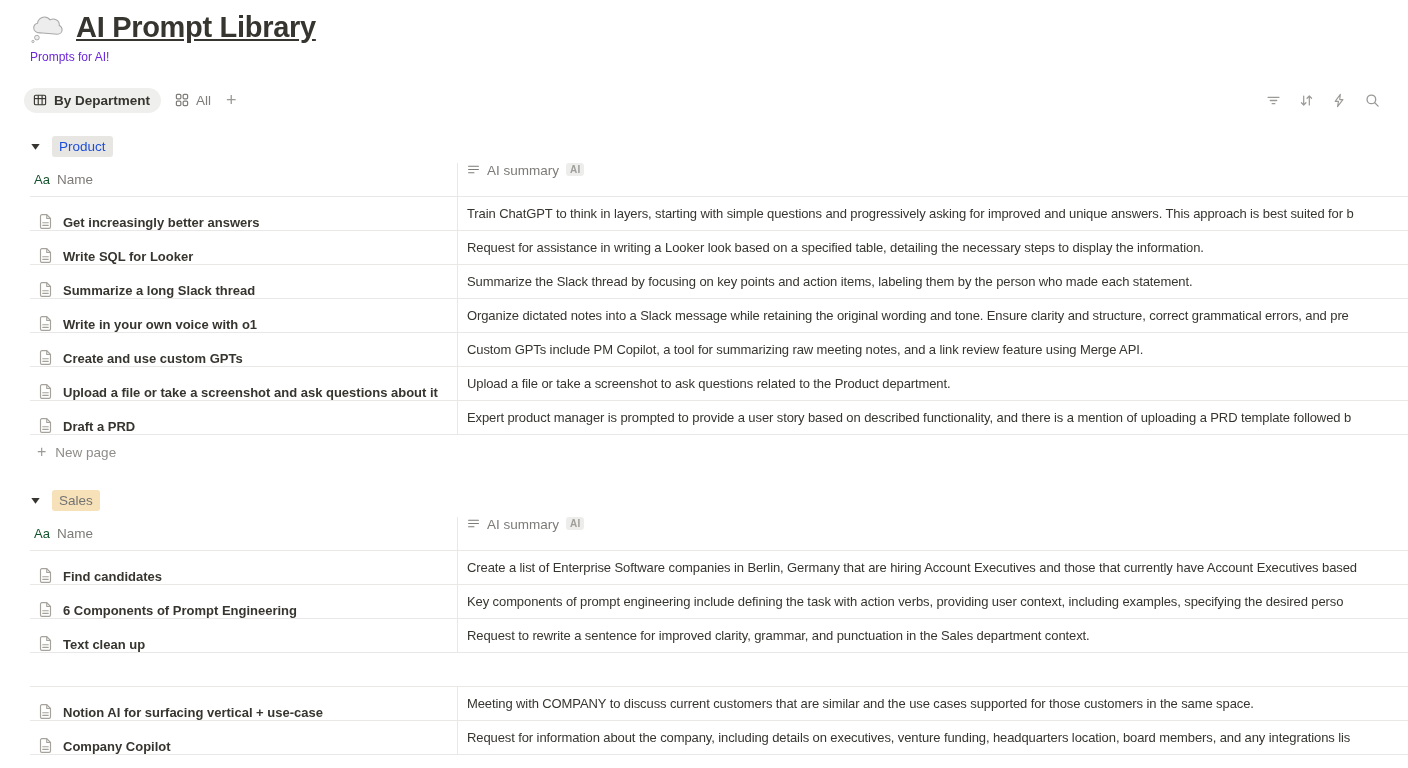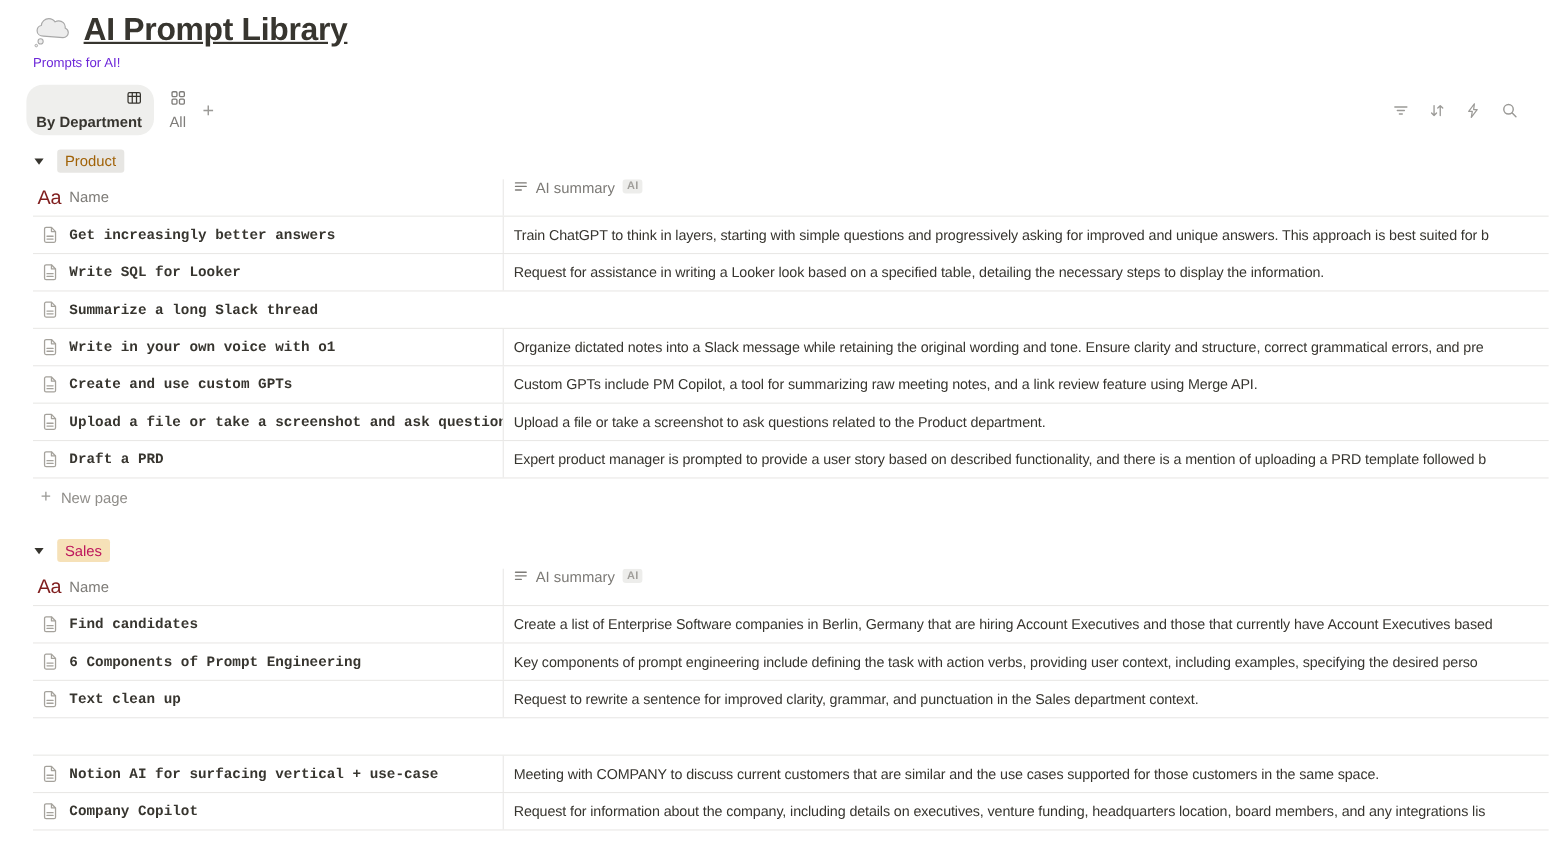--- a/index.html
+++ b/index.html
@@ -13,41 +13,41 @@
 
   
   .title-row { display:flex; align-items:center; gap:12px; margin:0;text-decoration:underline; }
   .emoji-wrap { width:34px; height:34px; display:inline-flex; align-items:flex-end; }
   .page-title { font-size:29px; font-weight:700; letter-spacing:-0.3px; color:#37352f; }
   .subtitle { font-size:12px; margin-top:6px; color:#6d28d9; }
 
   
   .tabbar { margin-top:21px; display:flex; align-items:center; justify-content:space-between; padding-right:28px; height:30px; }
   .tabs-left { display:flex; align-items:center; }
-  .tab { display:inline-flex; align-items:flex-end; gap:7px; font-size:13.5px; cursor:pointer;flex-direction:column; }
+  .tab { display:inline-flex; align-items:flex-start; gap:7px; font-size:13.5px; cursor:pointer; }
   .tab.active { background:#efefed; border-radius:15px; padding:5px 11px 5px 9px; font-weight:600; color:#37352f; margin-left:-6px; }
   .tab.inactive { color:#7f7d7a; margin-left:14px; font-weight:400; }
   .add-view { color:#9b9a97; font-size:18px; margin-left:15px; cursor:pointer; line-height:1; }
   .tabs-right { display:flex; align-items:center; gap:18px; color:#9b9a97; }
   .tabs-right .icon-btn { display:inline-flex; cursor:pointer; }
 
   
   .group { margin-top:20px; }
   .group-header { display:flex; align-items:center; height:22px; }
   .triangle { display:inline-flex; width:11px; margin-right:11px; cursor:pointer; }
   .badge { display:inline-block; padding:2px 7px; border-radius:3px; font-size:13.5px; line-height:17px; cursor:pointer; }
 
   .thead { display:flex; margin-top:6px; height:34px; border-bottom:1px solid #e9e8e6; color:#7d7b77; font-size:13.5px; }
   .th-name { width:427px; display:flex; align-items:center; gap:7px; padding-left:4px; }
-  .aa { font-size:18px; color:#7f1d1d; }
+  .aa { font-size:13px; color:#14532d; }
   .th-summary { flex:1; display:flex; align-items:flex-start; gap:7px; padding-left:9px; border-left:1px solid #e9e8e6; overflow:hidden; white-space:nowrap; }
   .ai-badge { background:#ededeb; color:#a09e9a; font-size:10px; padding:1px 4px; border-radius:3px; font-weight:600; letter-spacing:0.2px; }
 
   .row { display:flex; height:34px; border-bottom:1px solid #e9e8e6; cursor:pointer; }
-  .cell-name { width:427px; display:flex; align-items:center; gap:9px; padding-left:7px; padding-right:3px; overflow:hidden; white-space:nowrap;font-family:Liberation Mono, monospace; }
+  .cell-name { width:427px; display:flex; align-items:flex-end; gap:9px; padding-left:7px; padding-right:3px; overflow:hidden; white-space:nowrap; }
   .name-text { font-size:13px; font-weight:600; color:#37352f; }
   .cell-summary { flex:1; display:flex; align-items:center; padding-left:9px; border-left:1px solid #e9e8e6; overflow:hidden; white-space:nowrap; }
   .summary-text { font-size:13px; letter-spacing:-0.1px; color:#37352f; }
 
   .new-page { display:flex; align-items:center; gap:9px; height:34px; color:#8f8d89; font-size:13.5px; padding-left:7px; cursor:pointer; }
   .new-page .plus { font-size:16px; color:#9b9a97; line-height:1; }
 
   svg { display:block; }
 </style>
 </head>
@@ -124,21 +124,21 @@
   </div>
 
   <div id="groups-container">
   <section class="group">
     <div class="group-header">
       <span class="triangle">
         <svg width="11" height="11" viewBox="0 0 10 10">
               <path d="M1.2 2.8h7.6L5 8z" fill="#37352f"></path>
             </svg>
       </span>
-      <span class="badge" style="background: rgb(231, 230, 227); color: #a16207;">Product</span>
+      <span class="badge" style="background: rgb(231, 230, 227); color: #1d4ed8;">Product</span>
     </div>
     <div class="thead">
       <div class="th-name">
         <span class="aa">Aa</span>
         <span class="th-label">Name</span>
       </div>
       <div class="th-summary">
         <span>
           <svg width="13" height="13" viewBox="0 0 16 16" fill="none" stroke="currentColor" stroke-width="1.5" stroke-linecap="round">
             <line x1="2" y1="4" x2="14" y2="4"></line>
@@ -190,20 +190,23 @@
       <span>
         <svg width="17" height="17" viewBox="0 0 16 16" fill="none" stroke="#a5a29c" stroke-width="1.1" stroke-linejoin="round">
           <path d="M9.2 1.6H4.6a1.3 1.3 0 0 0-1.3 1.3v10.2a1.3 1.3 0 0 0 1.3 1.3h6.8a1.3 1.3 0 0 0 1.3-1.3V5.2L9.2 1.6z"></path>
           <path d="M9.2 1.6v3.6h3.5"></path>
           <line x1="5.4" y1="9.2" x2="10.6" y2="9.2" stroke-linecap="round"></line>
           <line x1="5.4" y1="11.6" x2="10.6" y2="11.6" stroke-linecap="round"></line>
         </svg>
       </span>
       <span class="name-text">Summarize a long Slack thread</span>
     </div>
+    <div class="cell-summary">
+      <span class="summary-text">Summarize the Slack thread by focusing on key points and action items, labeling them by the person who made each statement.</span>
+    </div>
   </div>
 
   <div class="row">
     <div class="cell-name">
       <span>
         <svg width="17" height="17" viewBox="0 0 16 16" fill="none" stroke="#a5a29c" stroke-width="1.1" stroke-linejoin="round">
           <path d="M9.2 1.6H4.6a1.3 1.3 0 0 0-1.3 1.3v10.2a1.3 1.3 0 0 0 1.3 1.3h6.8a1.3 1.3 0 0 0 1.3-1.3V5.2L9.2 1.6z"></path>
           <path d="M9.2 1.6v3.6h3.5"></path>
           <line x1="5.4" y1="9.2" x2="10.6" y2="9.2" stroke-linecap="round"></line>
           <line x1="5.4" y1="11.6" x2="10.6" y2="11.6" stroke-linecap="round"></line>
@@ -273,21 +276,21 @@
     </div>
   </section>
 
   <section class="group">
     <div class="group-header">
       <span class="triangle">
         <svg width="11" height="11" viewBox="0 0 10 10">
               <path d="M1.2 2.8h7.6L5 8z" fill="#37352f"></path>
             </svg>
       </span>
-      <span class="badge" style="background: rgb(246, 225, 184); color: #be185d;">Sales</span>
+      <span class="badge" style="background: rgb(246, 225, 184); color: #737373;">Sales</span>
     </div>
     <div class="thead">
       <div class="th-name">
         <span class="aa">Aa</span>
         <span class="th-label">Name</span>
       </div>
       <div class="th-summary">
         <span>
           <svg width="13" height="13" viewBox="0 0 16 16" fill="none" stroke="currentColor" stroke-width="1.5" stroke-linecap="round">
             <line x1="2" y1="4" x2="14" y2="4"></line>

